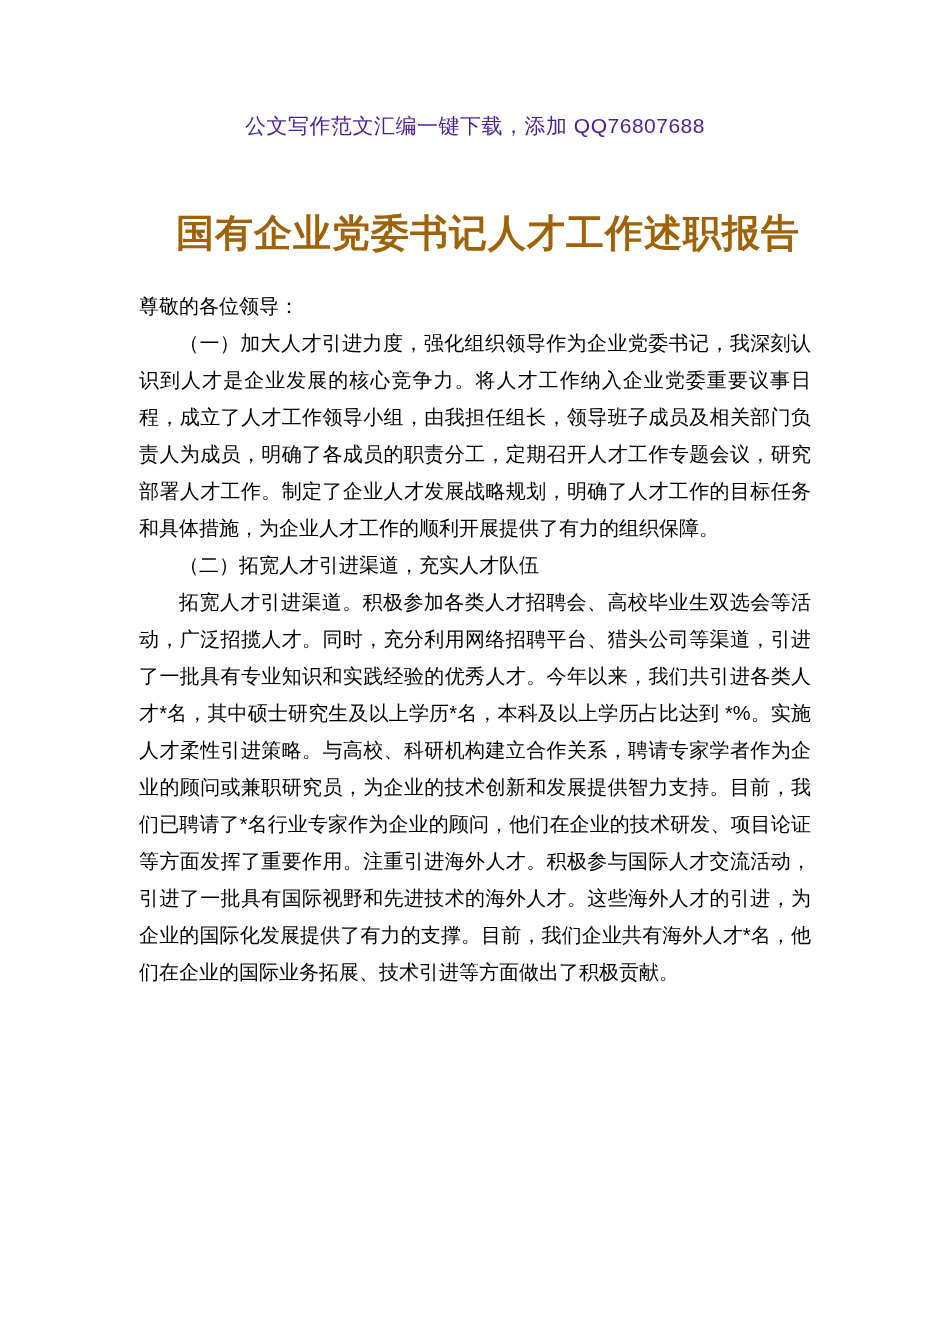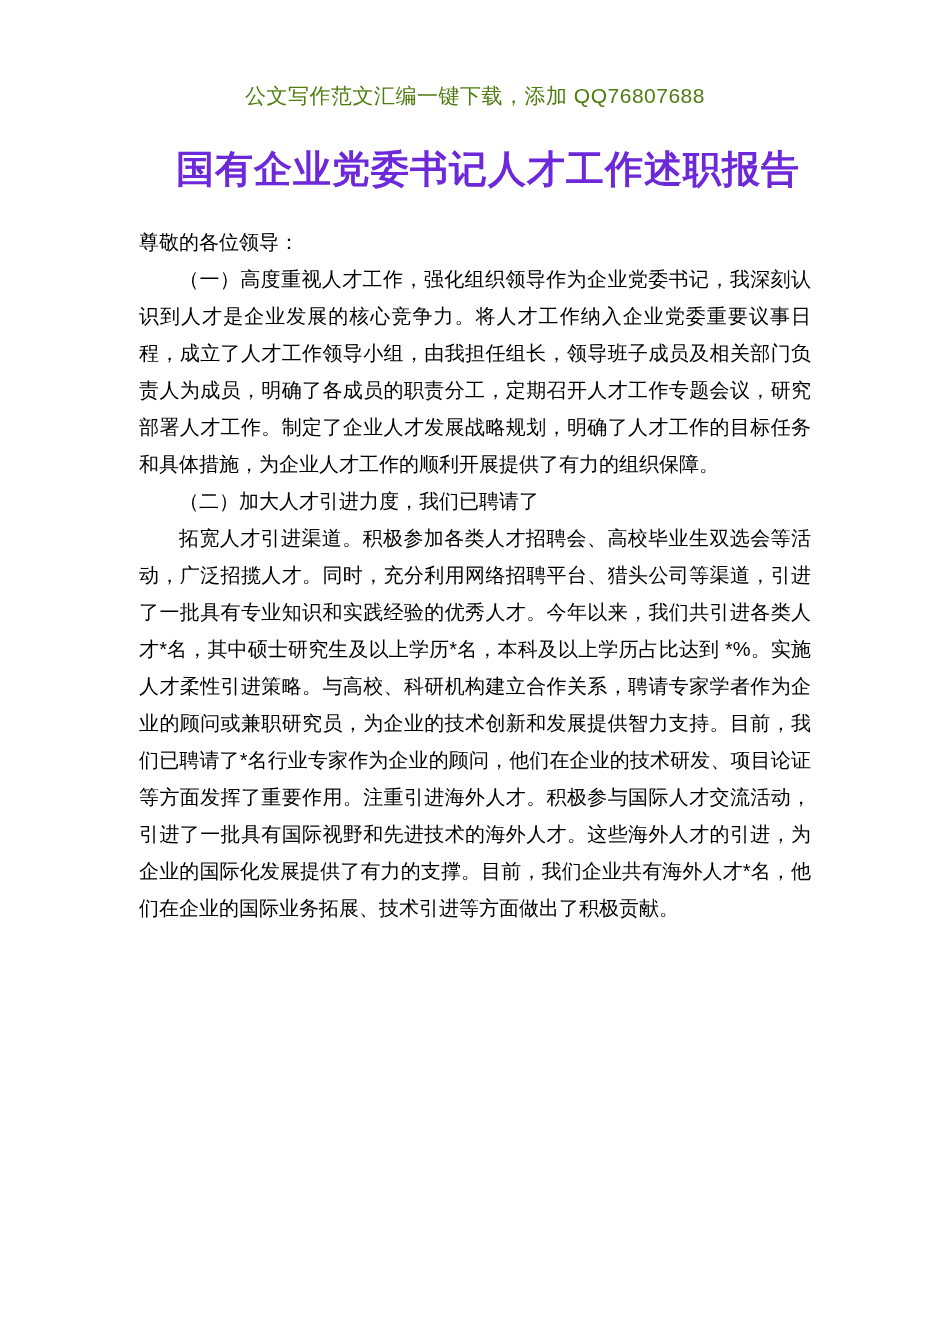--- a/index.html
+++ b/index.html
@@ -9,33 +9,33 @@
   }
   .page {
     position: relative;
     width: 950px;
     height: 1344px;
     background: #ffffff;
     overflow: hidden;
     font-family: "Liberation Sans", "DejaVu Sans", sans-serif;
   }
   .promo-banner {
-    padding-top: 82px;
+    padding-top: 112px;
     text-align: center;
     font-size: 21px;
     font-weight: 500;
     letter-spacing: 0.5px;
-    color: #4d7c0f;
+    color: #4c1d95;
   }
   .doc-title {
-    margin-top: 34px;
+    margin-top: 68px;
     text-align: center;
     font-size: 38px;
     font-weight: bold;
-    color: #6d28d9;
+    color: #a16207;
     letter-spacing: 1px;
     padding-left: 26px;
   }
   .content {
     width: 672px;
     margin: 29px auto 0 auto;
     font-size: 20px;
     line-height: 37px;
     color: #000000;
     text-align: justify;
@@ -54,18 +54,18 @@
 <body>
 
 <div class="page">
 
   <div class="promo-banner">公文写作范文汇编一键下载，添加 QQ76807688</div>
 
   <h1 class="doc-title">国有企业党委书记人才工作述职报告</h1>
 
   <div class="content">
     <p class="para no-indent">尊敬的各位领导：</p>
-    <p class="para">（一）高度重视人才工作，强化组织领导作为企业党委书记，我深刻认识到人才是企业发展的核心竞争力。将人才工作纳入企业党委重要议事日程，成立了人才工作领导小组，由我担任组长，领导班子成员及相关部门负责人为成员，明确了各成员的职责分工，定期召开人才工作专题会议，研究部署人才工作。制定了企业人才发展战略规划，明确了人才工作的目标任务和具体措施，为企业人才工作的顺利开展提供了有力的组织保障。</p>
-    <p class="para">（二）加大人才引进力度，我们已聘请了</p>
+    <p class="para">（一）加大人才引进力度，强化组织领导作为企业党委书记，我深刻认识到人才是企业发展的核心竞争力。将人才工作纳入企业党委重要议事日程，成立了人才工作领导小组，由我担任组长，领导班子成员及相关部门负责人为成员，明确了各成员的职责分工，定期召开人才工作专题会议，研究部署人才工作。制定了企业人才发展战略规划，明确了人才工作的目标任务和具体措施，为企业人才工作的顺利开展提供了有力的组织保障。</p>
+    <p class="para">（二）拓宽人才引进渠道，充实人才队伍</p>
     <p class="para">拓宽人才引进渠道。积极参加各类人才招聘会、高校毕业生双选会等活动，广泛招揽人才。同时，充分利用网络招聘平台、猎头公司等渠道，引进了一批具有专业知识和实践经验的优秀人才。今年以来，我们共引进各类人才*名，其中硕士研究生及以上学历*名，本科及以上学历占比达到 *%。实施人才柔性引进策略。与高校、科研机构建立合作关系，聘请专家学者作为企业的顾问或兼职研究员，为企业的技术创新和发展提供智力支持。目前，我们已聘请了*名行业专家作为企业的顾问，他们在企业的技术研发、项目论证等方面发挥了重要作用。注重引进海外人才。积极参与国际人才交流活动，引进了一批具有国际视野和先进技术的海外人才。这些海外人才的引进，为企业的国际化发展提供了有力的支撑。目前，我们企业共有海外人才*名，他们在企业的国际业务拓展、技术引进等方面做出了积极贡献。</p>
   </div>
 
 </div>
 
 </body></html>

